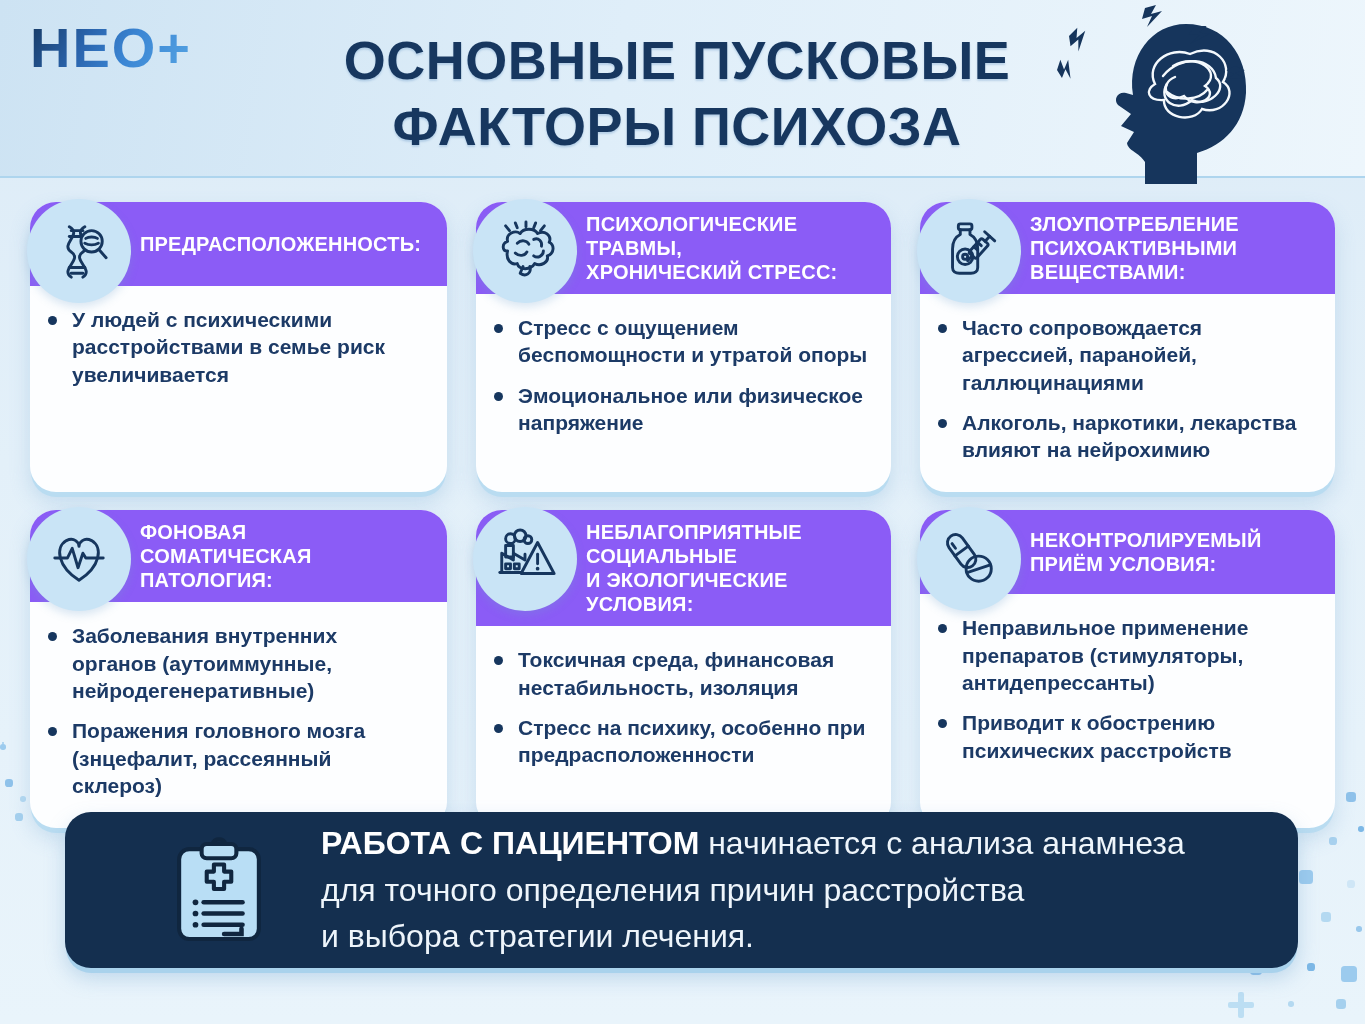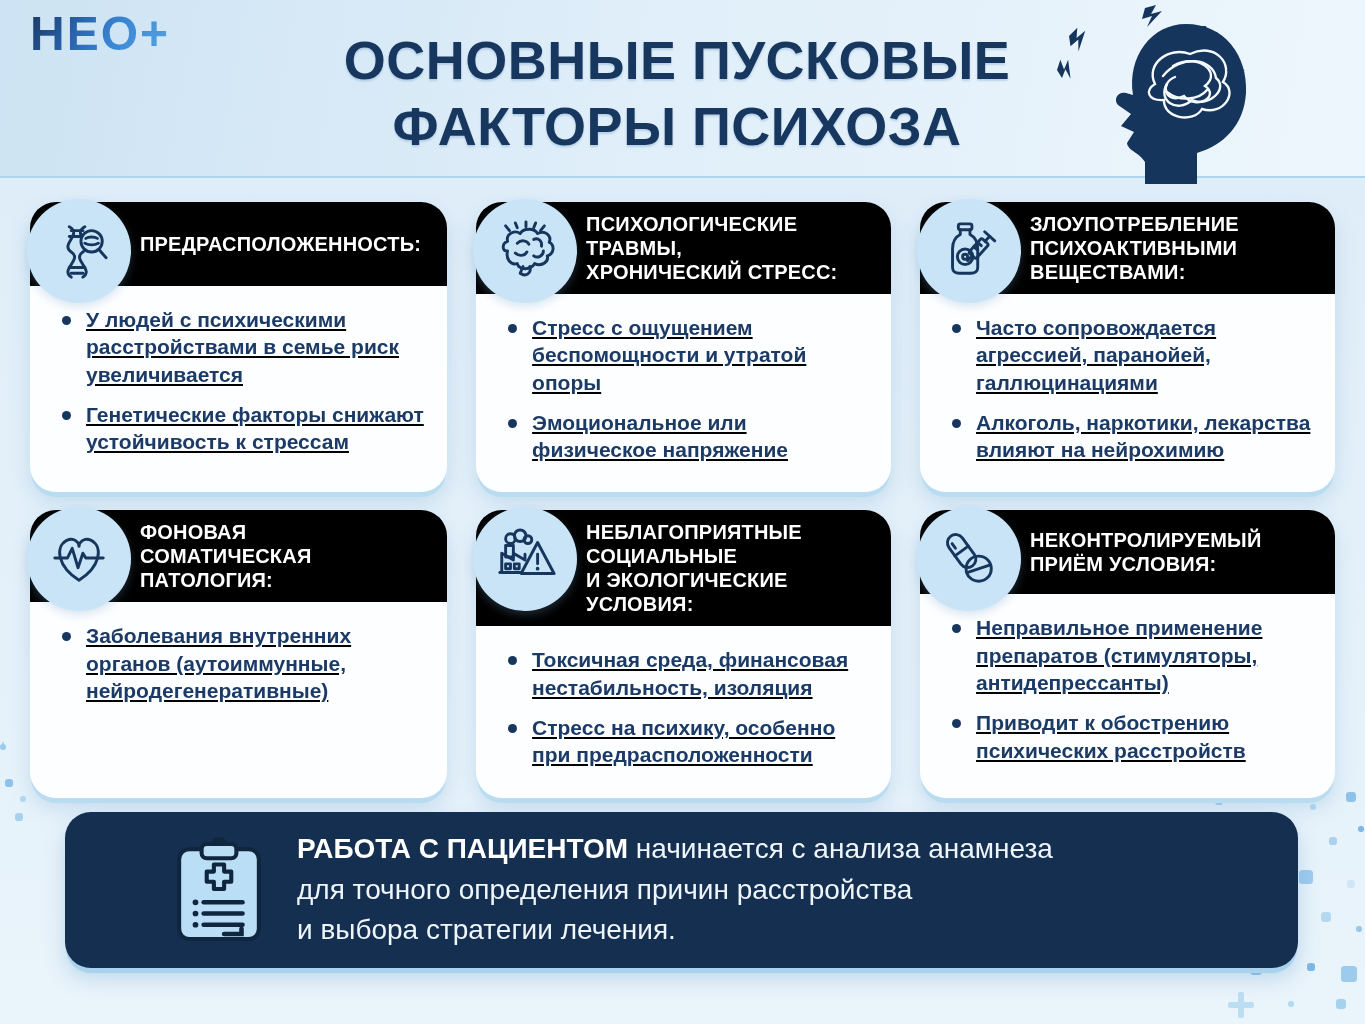--- a/index.html
+++ b/index.html
@@ -5,21 +5,21 @@
   * { margin:0; padding:0; box-sizing:border-box; }
   html,body { width:1365px; height:1024px; }
   body { font-family:"Liberation Sans", sans-serif; }
   .page{ position:relative; width:1365px; height:1024px; overflow:hidden;
          background:linear-gradient(180deg,#dcebf7 0%,#e3f0f9 45%,#e9f4fb 100%); }
 
   
   .header{ position:absolute; left:0; top:0; width:100%; height:178px;
            background:linear-gradient(100deg,#cde3f3 0%,#dfeef9 45%,#edf6fc 100%);
            border-bottom:2px solid #aed5ee; }
-  .logo{ position:absolute; left:30px; top:6px; font-size:48px; font-weight:900; letter-spacing:2px;
+  .logo{ position:absolute; left:30px; top:15px; font-size:56px; font-weight:900; letter-spacing:2px;
          background:linear-gradient(120deg,#16375f 0%,#2a64ad 35%,#3b86d4 60%,#57a6e4 100%);
          -webkit-background-clip:text; background-clip:text; color:transparent; }
   .page-title{ position:absolute; left:287px; top:28px; width:780px; text-align:center;
                font-size:54px; line-height:1.22; font-weight:800; color:#17375f;
                white-space:pre-line; letter-spacing:.5px;
                text-shadow:0 2px 2px rgba(110,155,200,.35); }
   .head-illu{ position:absolute; right:88px; top:4px; }
 
   
   .plus{ position:absolute; }
@@ -41,40 +41,40 @@
      -2px 163px 0 2px #a9d2ef, 43px 168px 0 5px #8fc2ea, 98px 166px 0 3px #7db8e6, 136px 173px 0 7px #9ccbee,
      78px 203px 0 2px #b4d9f1, 128px 203px 0 4px #a5d0ee; }
   .dots-bl{ left:2px; top:742px; background:#9ccbee; box-shadow:
      0 4px 0 2px #9ccbee, 6px 40px 0 3px #8fc2ea, 20px 56px 0 2px #b4d9f1, 16px 74px 0 3px #a5d0ee; }
 
   
   .cards{ position:absolute; left:30px; top:202px; width:1305px;
           display:grid; grid-template-columns:repeat(3,1fr); gap:18px 29px; }
   .card{ position:relative; min-height:258px; background:#fdfeff; border-radius:26px;
          box-shadow:0 6px 0 -1px #b9dcf1, 0 10px 20px rgba(120,170,212,.30); }
-  .card-header{ position:relative; background:#000000; border-radius:26px 26px 0 0; min-height:84px;
+  .card-header{ position:relative; background:#8b5cf6; border-radius:26px 26px 0 0; min-height:84px;
                 display:flex; align-items:center; padding:10px 26px 10px 110px;
                 color:#ffffff; font-weight:800; font-size:20px; line-height:1.2;
                 white-space:pre-line; letter-spacing:.2px; }
   .icon-circle{ position:absolute; left:-3px; top:-3px; width:104px; height:104px; border-radius:50%;
                 background:#c9e4f6; display:flex; align-items:center; justify-content:center; z-index:2;
                 box-shadow:0 4px 8px rgba(110,160,205,.25); }
-  .card-body{ padding:20px 22px 16px 28px;text-decoration:underline; }
+  .card-body{ padding:20px 22px 16px 14px; }
   .bullets{ list-style:none; }
   .bullets li{ position:relative; padding-left:28px; margin-bottom:13px;
                font-size:21px; font-weight:600; line-height:1.3; color:#1c3a66; }
   .bullets li::before{ content:""; position:absolute; left:4px; top:10px; width:9px; height:9px;
                        border-radius:50%; background:#16365e; }
 
   
   .banner{ position:absolute; left:65px; top:812px; width:1233px; height:156px;
            background:#142f4f; border-radius:26px; display:flex; align-items:center;
            box-shadow:0 6px 0 -1px #a9d2ec, 0 10px 20px rgba(110,160,205,.35); }
   .banner-icon{ margin-left:108px; flex:0 0 auto; }
-  .banner-text{ margin-left:32px; color:#eef5fb; font-size:28px; line-height:1.45;
+  .banner-text{ margin-left:56px; color:#eef5fb; font-size:32px; line-height:1.45;
                 white-space:pre-line; }
   .banner-text strong{ font-weight:800; color:#ffffff; }
 
   svg .st{ fill:none; stroke:#16365e; stroke-width:3; stroke-linecap:round; stroke-linejoin:round; }
 </style>
 </head>
 <body>
 
 <div class="page">
 
@@ -122,21 +122,20 @@
           <line class="st" x1="24" y1="55" x2="36" y2="55"></line>
           <circle cx="45" cy="22" r="11" fill="#c9e4f6" stroke="#16365e" stroke-width="3"></circle>
           <path class="st" d="M39,19 C42,17 48,17 51,19 M38,24 C42,26 48,26 52,24"></path>
           <line class="st" x1="53" y1="31" x2="60" y2="39" stroke-width="4"></line>
         </svg>
       </div>
       <div class="card-header">ПРЕДРАСПОЛОЖЕННОСТЬ:</div>
       <div class="card-body">
         <ul class="bullets">
           <li>У людей с психическими расстройствами в семье риск увеличивается</li>
-          <li>Генетические факторы снижают устойчивость к стрессам</li>
         </ul>
       </div>
     </div>
 
     <div class="card">
       <div class="icon-circle">
         <svg width="62" height="62" viewBox="0 0 64 64">
           <g class="st">
             <path d="M14,32 C8,32 8,24 14,22 C12,14 22,10 27,14 C30,8 42,8 45,14 C52,10 60,16 57,23 C63,26 62,35 55,37 C57,44 48,48 42,45 C38,52 26,52 24,45 C17,47 12,40 14,32 Z"></path>
             <path d="M24,24 C28,20 34,21 36,25"></path>
@@ -198,20 +197,21 @@
           <path class="st" d="M32,54 C10,40 7,20 19,13 C27,9 32,15 32,19 C32,15 37,9 45,13 C57,20 54,40 32,54 Z"></path>
           <polyline class="st" points="7,31 20,31 25,21 31,41 36,26 39,31 57,31"></polyline>
         </svg>
       </div>
       <div class="card-header">ФОНОВАЯ
 СОМАТИЧЕСКАЯ
 ПАТОЛОГИЯ:</div>
       <div class="card-body">
         <ul class="bullets">
           <li>Заболевания внутренних органов (аутоиммунные, нейродегенеративные)</li>
+          <li>Поражения головного мозга (знцефалит, рассеянный склероз)</li>
         </ul>
       </div>
     </div>
 
     <div class="card">
       <div class="icon-circle">
         <svg width="62" height="62" viewBox="0 0 64 64">
           <g class="st">
             <circle cx="17" cy="11" r="5"></circle>
             <circle cx="27" cy="8" r="6"></circle>

